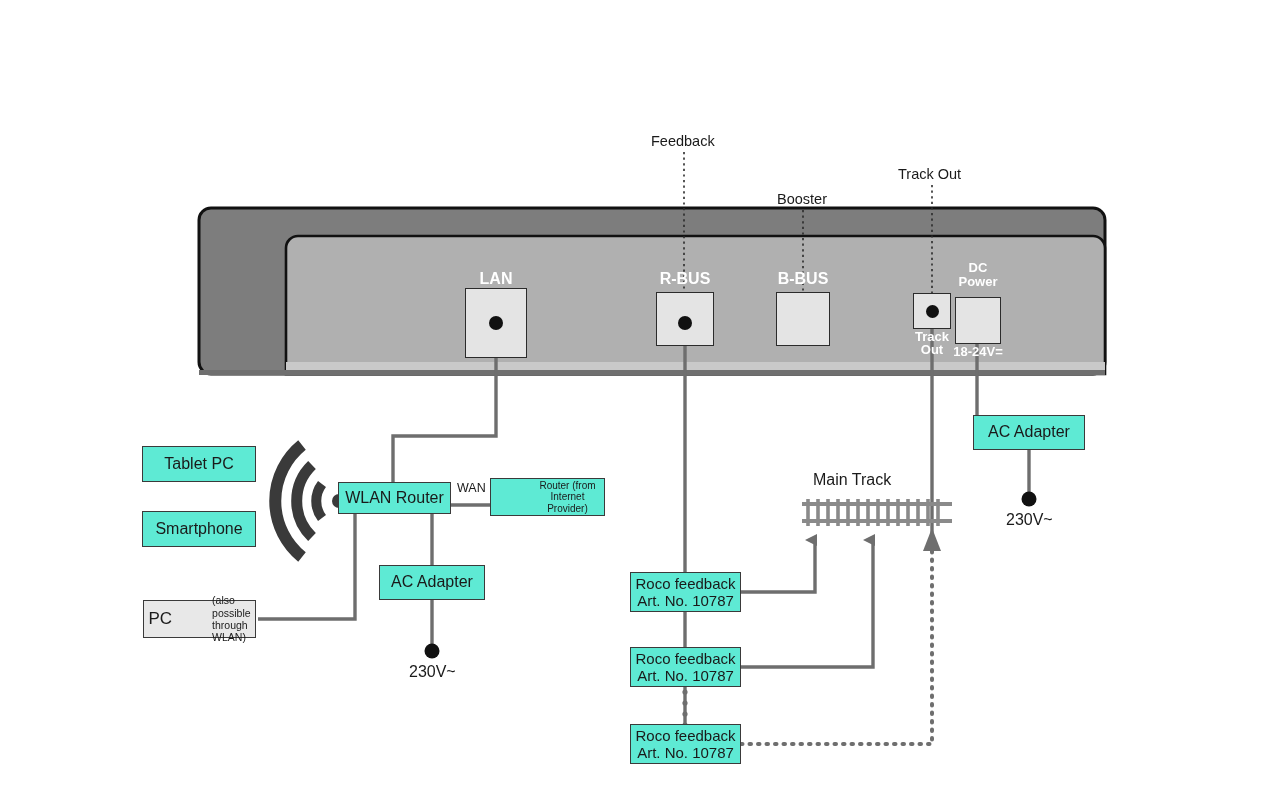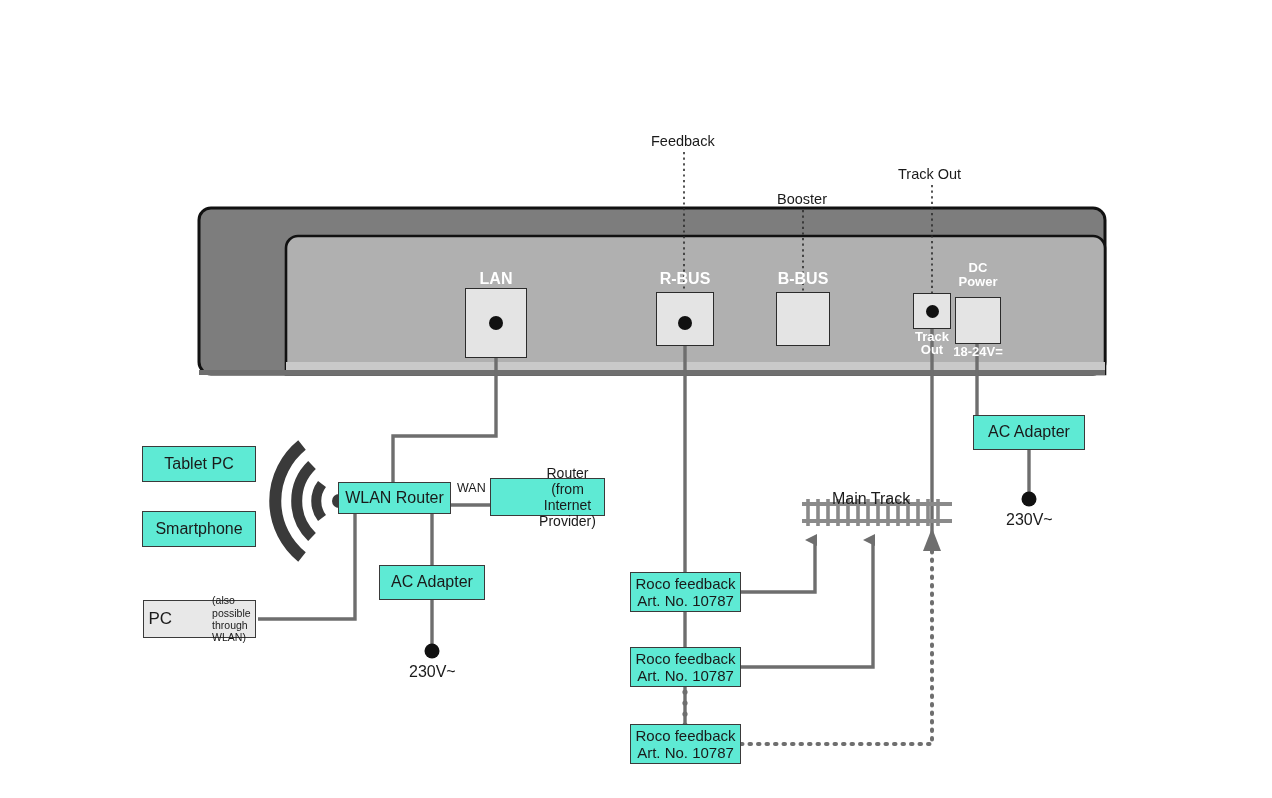--- a/index.html
+++ b/index.html
@@ -21,21 +21,21 @@
   svg.layer{position:absolute;left:0;top:0;width:1272px;height:798px;overflow:visible;}
 
   
   .box{
     position:absolute;box-sizing:border-box;
     background:#5eead4;border:1.6px solid #3a3a3a;
     display:flex;align-items:center;justify-content:center;
     color:#1a1a1a;text-align:center;line-height:1.15;
   }
   .box.f16{font-size:16px;}
-  .box.f12{font-size:14px;padding-left:40px;}
+  .box.f12{font-size:10px;padding-left:40px;}
   .box.f13{font-size:15px;}
 
   
   .port-label{
     position:absolute;color:#ffffff;font-size:16px;font-weight:600;
     text-align:center;white-space:nowrap;
   }
   .port-label.small{font-size:13px;font-weight:bold;line-height:1.12;}
   .port-square{
     position:absolute;box-sizing:border-box;
@@ -220,21 +220,21 @@
   </div>
 
   <div class="box f16" style="left:379px;top:565px;width:106px;height:35px;">AC Adapter</div>
 
   <div class="ftext big" style="left:409px;top:663px;">230V~</div>
 
   <div class="box f16" style="left:973px;top:415px;width:112px;height:35px;">AC Adapter</div>
 
   <div class="ftext big" style="left:1006px;top:511px;">230V~</div>
 
-  <div class="ftext big" style="left:832px;top:471px;margin-top:19px;">Main Track</div>
+  <div class="ftext big" style="left:813px;top:471px;">Main Track</div>
 
   <div class="box f13" style="left:630px;top:572px;width:111px;height:40px;flex-direction:column;">
     <span>Roco feedback</span>
     <span>Art. No. 10787</span>
   </div>
 
   <div class="box f13" style="left:630px;top:647px;width:111px;height:40px;flex-direction:column;">
     <span>Roco feedback</span>
     <span>Art. No. 10787</span>
   </div>

